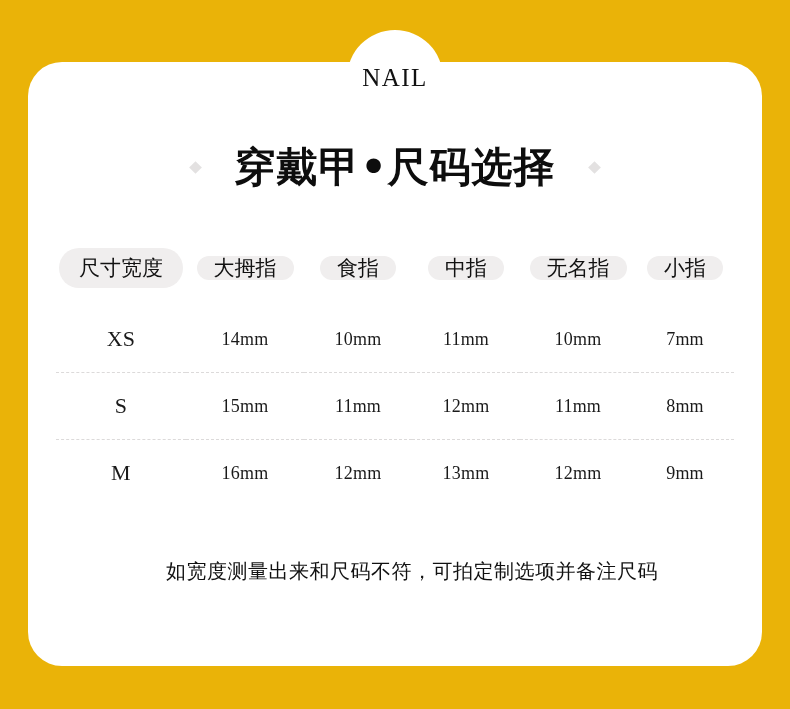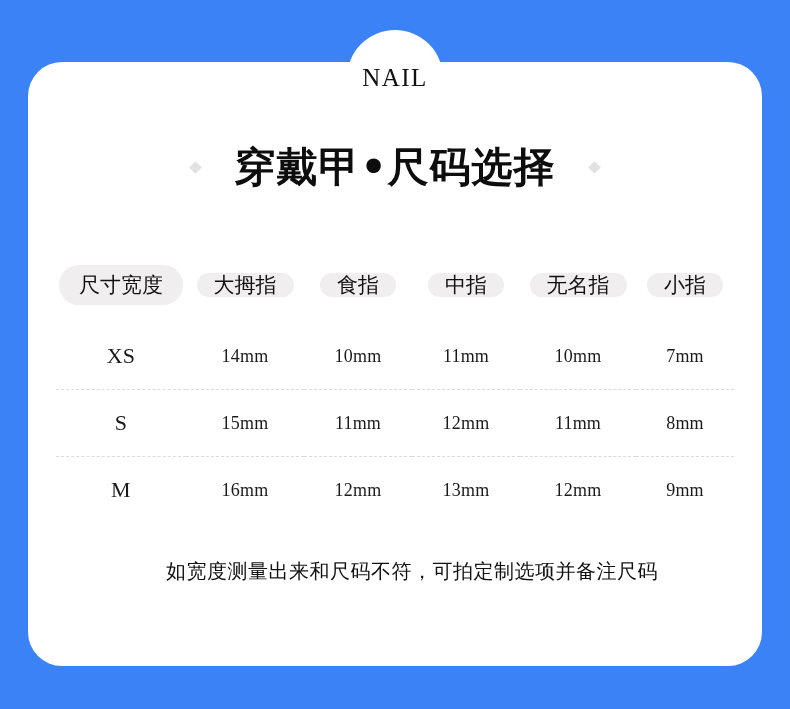--- a/index.html
+++ b/index.html
@@ -11,21 +11,21 @@
     width: 790px;
     height: 709px;
     font-family: "Liberation Serif", "DejaVu Serif", serif;
     overflow: hidden;
   }
 
   .page {
     position: relative;
     width: 790px;
     height: 709px;
-    background: #3b82f6;
+    background: #eab308;
     box-sizing: border-box;
   }
 
   
   .card {
     position: absolute;
     left: 28px;
     top: 62px;
     width: 734px;
     height: 604px;
@@ -81,21 +81,21 @@
     background: #e3e1e1;
     transform: rotate(45deg);
     margin: 0 34px;
     flex: 0 0 auto;
   }
 
   
   .table-wrap {
     position: absolute;
     left: 56px;
-    top: 265px;
+    top: 248px;
     width: 678px;
   }
   table.size-table {
     border-collapse: collapse;
     width: 678px;
     table-layout: fixed;
   }
   table.size-table th,
   table.size-table td {
     text-align: center;

